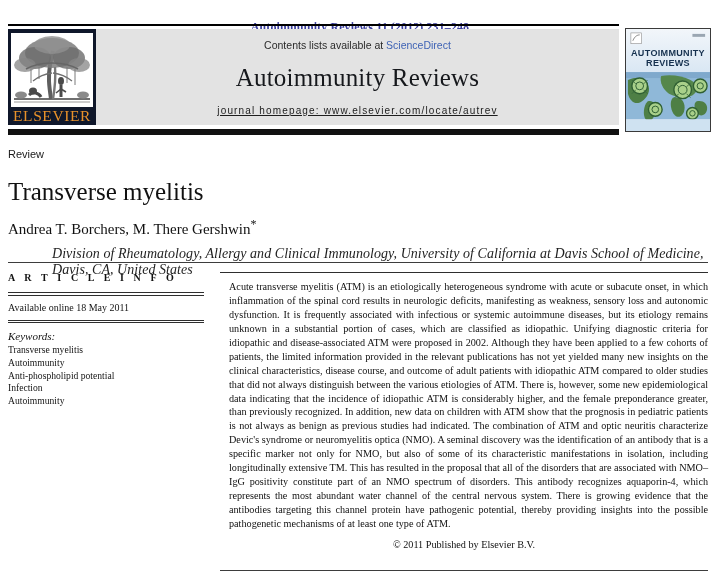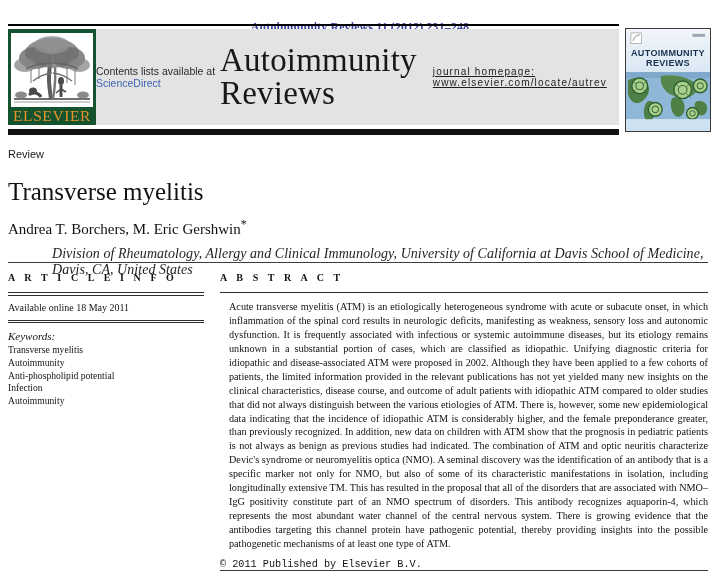--- a/index.html
+++ b/index.html
@@ -45,21 +45,21 @@
   .masthead-row {
     display: flex;
     align-items: stretch;
     height: 96px;
     margin-top: 3px;
   }
   .elsevier-logo {
     width: 88px;
     flex: 0 0 88px;
     position: relative;
-    background: #14532d;
+    background: #0f172a;
     display: flex;
     flex-direction: column;
     justify-content: flex-end;
     align-items: center;
     padding-bottom: 1px;
     box-sizing: border-box;
   }
   .elsevier-tree {
     width: 82px;
     height: 74px;
@@ -71,37 +71,37 @@
     letter-spacing: 0.6px;
     color: #e8912a;
     line-height: 1;
     margin-top: 1px;
     white-space: nowrap;
   }
   .masthead-panel {
     flex: 1 1 auto;
     background: #e3e3e3;
     display: flex;
-    flex-direction: row;
+    flex-direction: column;
     justify-content: space-between;
     align-items: center;
     padding: 10px 0 9px 0;
     box-sizing: border-box;
   }
   .contents-line {
     font-family: "Liberation Sans", sans-serif;
     font-size: 10.5px;
     color: #2b2b2b;
   }
   .sd-link {
     color: #3f63b5;
   }
   .journal-title {
     font-family: "Liberation Serif", serif;
-    font-size: 33px;
+    font-size: 25px;
     color: #16181c;
     letter-spacing: 0.2px;
     line-height: 1;
   }
   .homepage-line {
     font-family: "Liberation Sans", sans-serif;
     font-size: 10px;
     color: #1d1d1d;
     letter-spacing: 1.15px;
     text-decoration: underline;
@@ -237,24 +237,24 @@
   .abs-body {
     font-family: "Liberation Serif", serif;
     font-size: 10.2px;
     line-height: 1.365;
     color: #101010;
     text-align: justify;
     text-justify: inter-word;
     margin-left: 9px;
   }
   .copyright {
-    font-family: Liberation Mono, monospace;
+    font-family: Liberation Serif, serif;
     font-size: 10.2px;
     color: #101010;
-    text-align: left;
+    text-align: center;
     margin-top: 8px;
   }
   .bottom-rule {
     position: absolute;
     top: 570px;
     left: 220px;
     width: 488px;
     height: 1.3px;
     background: #3d3d3d;
   }
@@ -363,21 +363,21 @@
     </g>
 
     <rect x="0" y="92" width="86" height="12" fill="#cfe2f1"></rect>
   </svg>
 </div>
 
 <div class="title-block">
   <div class="doc-type">Review</div>
   <div class="article-title">Transverse myelitis</div>
   <div class="authors">
-    <span>Andrea T. Borchers, M. Eric Gershwin</span><span class="star">*</span>
+    <span>Andrea T. Borchers, M. There Gershwin</span><span class="star">*</span>
   </div>
   <div class="affiliation">Division of Rheumatology, Allergy and Clinical Immunology, University of California at Davis School of Medicine, Davis, CA, United States</div>
 </div>
 
 <div class="col-rule"></div>
 
 <div class="info-col">
   <div class="section-head">A R T I C L E   I N F O</div>
   <div class="dbl-rule"></div>
   <div class="info-history">Available online 18 May 2011</div>
@@ -386,19 +386,18 @@
     <div class="kw-label">Keywords:</div>
     <div class="kw-item">Transverse myelitis</div>
     <div class="kw-item">Autoimmunity</div>
     <div class="kw-item">Anti-phospholipid potential</div>
     <div class="kw-item">Infection</div>
     <div class="kw-item">Autoimmunity</div>
   </div>
 </div>
 
 <div class="abs-col">
-  <div class="section-head">A B S T R A C T</div>
   <div class="abs-rule"></div>
   <div class="abs-body">Acute transverse myelitis (ATM) is an etiologically heterogeneous syndrome with acute or subacute onset, in which inflammation of the spinal cord results in neurologic deficits, manifesting as weakness, sensory loss and autonomic dysfunction. It is frequently associated with infectious or systemic autoimmune diseases, but its etiology remains unknown in a substantial portion of cases, which are classified as idiopathic. Unifying diagnostic criteria for idiopathic and disease-associated ATM were proposed in 2002. Although they have been applied to a few cohorts of patients, the limited information provided in the relevant publications has not yet yielded many new insights on the clinical characteristics, disease course, and outcome of adult patients with idiopathic ATM compared to older studies that did not always distinguish between the various etiologies of ATM. There is, however, some new epidemiological data indicating that the incidence of idiopathic ATM is considerably higher, and the female preponderance greater, than previously recognized. In addition, new data on children with ATM show that the prognosis in pediatric patients is not always as benign as previous studies had indicated. The combination of ATM and optic neuritis characterize Devic's syndrome or neuromyelitis optica (NMO). A seminal discovery was the identification of an antibody that is a specific marker not only for NMO, but also of some of its characteristic manifestations in isolation, including longitudinally extensive TM. This has resulted in the proposal that all of the disorders that are associated with NMO–IgG positivity constitute part of an NMO spectrum of disorders. This antibody recognizes aquaporin-4, which represents the most abundant water channel of the central nervous system. There is growing evidence that the antibodies targeting this channel protein have pathogenic potential, thereby providing insights into the possible pathogenetic mechanisms of at least one type of ATM.</div>
   <div class="copyright">© 2011 Published by Elsevier B.V.</div>
 </div>
 
 <div class="bottom-rule"></div>
 
 </body></html>

